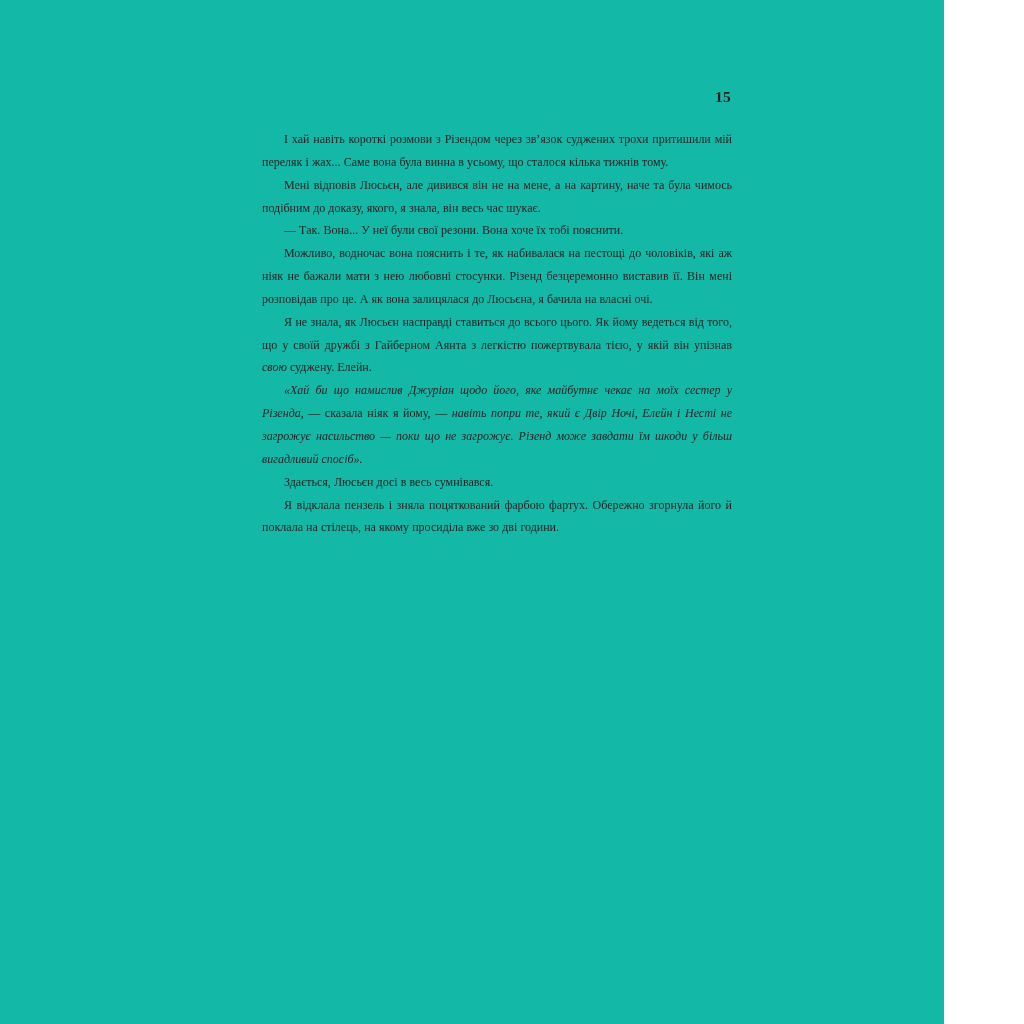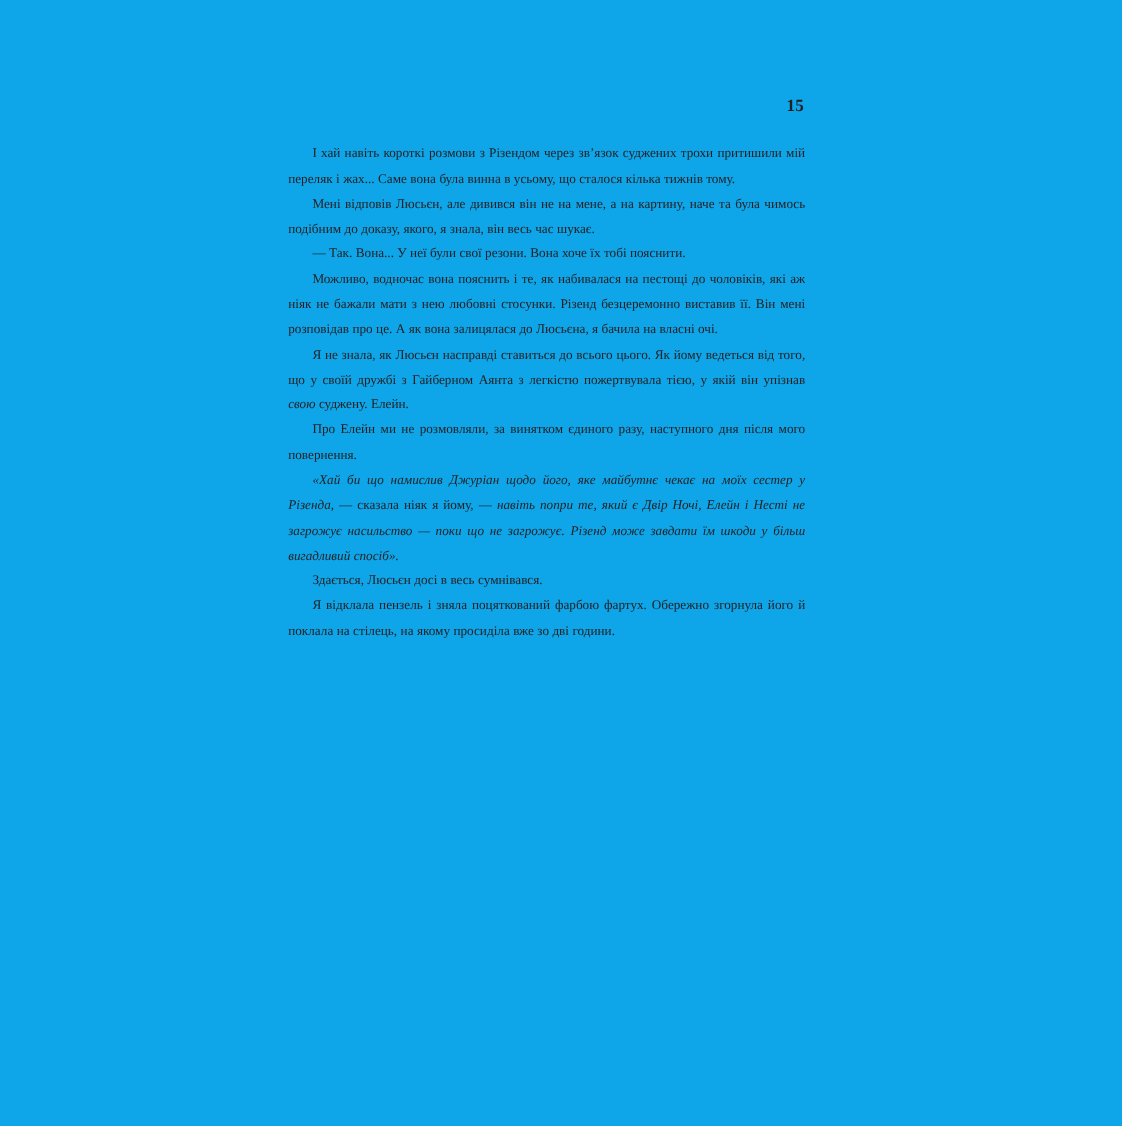--- a/index.html
+++ b/index.html
@@ -9,23 +9,23 @@
   body {
     width: 1024px;
     height: 1024px;
     background: #ffffff;
     font-family: "Liberation Serif", "DejaVu Serif", serif;
     color: #231f20;
     overflow: hidden;
   }
   .page {
     position: relative;
-    width: 1020px;
+    width: 944px;
     height: 1024px;
-    background: #0ea5e9;
+    background: #14b8a6;
     box-sizing: border-box;
   }
   .folio {
     position: absolute;
     top: 88px;
     left: 262px;
     width: 469px;
     text-align: right;
     font-weight: bold;
     font-size: 15.5px;
@@ -80,21 +80,20 @@
     <p class="para">І хай навіть короткі розмови з Різендом через зв’язок суджених трохи притишили мій переляк і жах... Саме вона була винна в усьому, що сталося кілька тижнів тому.</p>
 
     <p class="para">Мені відповів Люсьєн, але дивився він не на мене, а на картину, наче та була чимось подібним до доказу, якого, я знала, він весь час шукає.</p>
 
     <p class="para">— Так. Вона... У неї були свої резони. Вона хоче їх тобі пояснити.</p>
 
     <p class="para">Можливо, водночас вона пояснить і те, як набивалася на пестощі до чоловіків, які аж ніяк не бажали мати з нею любовні стосунки. Різенд безцеремонно виставив її. Він мені розповідав про це. А як вона залицялася до Люсьєна, я бачила на власні очі.</p>
 
     <p class="para"><span>Я не знала, як Люсьєн насправді ставиться до всього цього. Як йому ведеться від того, що у своїй дружбі з Гайберном Аянта з легкістю пожертвувала тією, у якій він упізнав </span><span class="ital">свою</span><span> суджену. Елейн.</span></p>
 
-    <p class="para">Про Елейн ми не розмовляли, за винятком єдиного разу, наступного дня після мого повернення.</p>
 
     <p class="para quote-italic"><span>«Хай би що намислив Джуріан щодо його, яке майбутнє чекає на моїх сестер у Різенда,</span><span class="roman"> — сказала ніяк я йому, — </span><span>навіть попри те, який є Двір Ночі, Елейн і Несті не загрожує насильство — поки що не загрожує. Різенд може завдати їм шкоди у більш вигадливий спосіб».</span></p>
 
     <p class="para">Здається, Люсьєн досі в весь сумнівався.</p>
 
 
 
     <p class="para">Я відклала пензель і зняла поцяткований фарбою фартух. Обережно згорнула його й поклала на стілець, на якому просиділа вже зо дві години.</p>
 
   </div>

